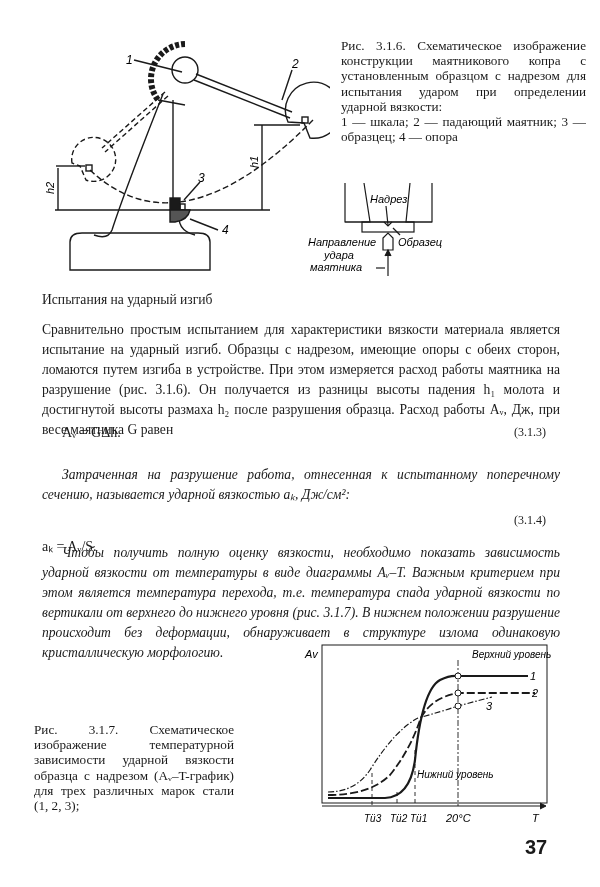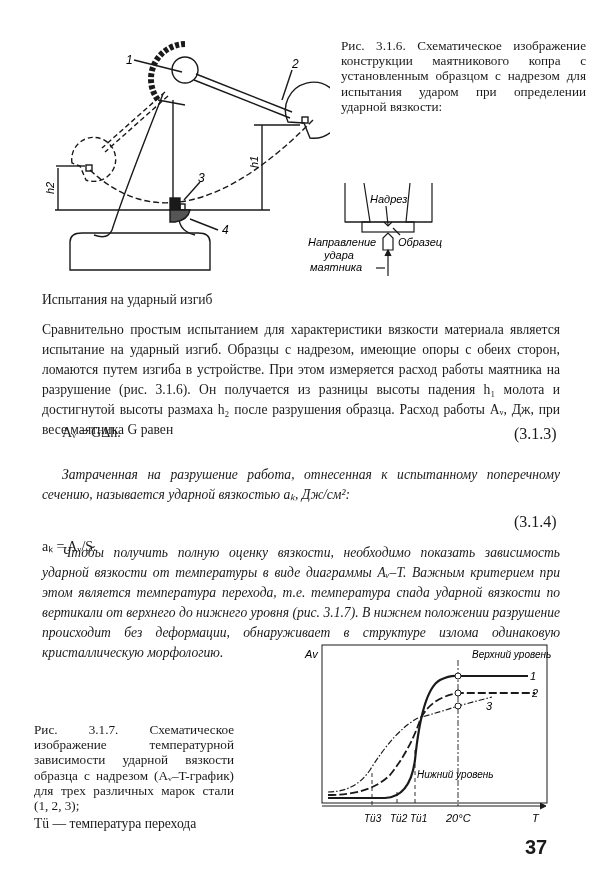--- a/index.html
+++ b/index.html
@@ -3,21 +3,21 @@
 <meta charset="utf-8">
 <style>
   html, body { margin:0; padding:0; background:#fff; }
   body { width:600px; height:887px; position:relative; overflow:hidden; color:#1a1a1a;
          font-family:"Liberation Serif", serif; }
   .abs { position:absolute; }
   .cap { font-size:13.2px; line-height:15.2px; text-align:justify; }
   .cap b { font-weight:normal; }
   .body-text { font-size:13.6px; line-height:20px; text-align:justify; text-align-last:left; }
   .eq { font-size:14px; }
-  .eqnum { font-size:16px; }
+  .eqnum { font-size:12px; }
   .heading { font-size:13.6px; }
   .page-num { font-size:20px; font-weight:bold; font-family:"Liberation Sans", sans-serif; }
   svg text { font-family:"Liberation Sans", sans-serif; font-style:italic; }
   .p-ind { text-indent:20px;font-style:italic; }
 </style>
 </head>
 <body>
 
 <svg class="abs" style="left:30px;top:30px" width="300" height="260" viewBox="0 0 300 260">
   <g fill="none" stroke="#1a1a1a" stroke-width="1.4">
@@ -67,20 +67,21 @@
   <text x="262" y="38" font-size="12">2</text>
   <text x="168" y="152" font-size="12">3</text>
   <text x="192" y="204" font-size="12">4</text>
   <text x="228" y="138" font-size="11" transform="rotate(-90 228 138)">h1</text>
   <text x="24" y="164" font-size="11" transform="rotate(-90 24 164)">h2</text>
 </svg>
 
 <div class="abs cap" style="left:341px;top:38px;width:245px">
   <b>Рис. 3.1.6.</b>
   <span>Схематическое изображение конструкции маятникового копра с установленным образцом с надрезом для испытания ударом при определении ударной вязкости:</span>
+  <div>1 — шкала; 2 — падающий маятник; 3 — образцец; 4 — опора</div>
 </div>
 
 <svg class="abs" style="left:300px;top:170px" width="180" height="115" viewBox="0 0 180 115">
   <g fill="none" stroke="#1a1a1a" stroke-width="1.2">
     <path d="M 45 13 L 45 52 L 70 52 L 64 13"></path>
     <path d="M 110 13 L 106 52 L 132 52 L 132 13"></path>
     <path d="M 45 52 L 132 52"></path>
     <rect x="62" y="52" width="52" height="10"></rect>
     <path d="M 84 52 L 88 56 L 92 52"></path>
     <path d="M 83 80 L 83 68 L 88 63 L 93 68 L 93 80 Z"></path>
@@ -107,21 +108,20 @@
 <div class="abs body-text p-ind" style="left:42px;top:465px;width:518px">Затраченная на разрушение работа, отнесенная к испытанному поперечному сечению, называется ударной вязкостью aₖ, Дж/см²:</div>
 
 <div class="abs eq" style="left:42px;top:536px">aₖ = Aᵥ/S.</div>
 <div class="abs eqnum" style="left:514px;top:513px">(3.1.4)</div>
 
 <div class="abs body-text p-ind" style="left:42px;top:543px;width:518px">Чтобы получить полную оценку вязкости, необходимо показать зависимость ударной вязкости от температуры в виде диаграммы Aᵥ–T. Важным критерием при этом является температура перехода, т.е. температура спада ударной вязкости по вертикали от верхнего до нижнего уровня (рис. 3.1.7). В нижнем положении разрушение происходит без деформации, обнаруживает в структуре излома одинаковую кристаллическую морфологию.</div>
 
 <div class="abs cap" style="left:34px;top:722px;width:200px">
   <b>Рис. 3.1.7.</b>
   <span>Схематическое изображение температурной зависимости ударной вязкости образца с надрезом (Aᵥ–T-график) для трех различных марок стали (1, 2, 3);</span>
-  <div style="margin-top:3px;font-size:13.6px">Tü — температура перехода</div>
 </div>
 
 <svg class="abs" style="left:300px;top:640px" width="270" height="200" viewBox="0 0 270 200">
   <rect x="22" y="5" width="225" height="158" fill="none" stroke="#1a1a1a" stroke-width="1"></rect>
   <g stroke="#1a1a1a" fill="none">
     <line x1="22" y1="166" x2="245" y2="166" stroke-width="1.2"></line>
     <path d="M 240 163 L 246 166 L 240 169" fill="#1a1a1a"></path>
 
     <line x1="158" y1="20" x2="158" y2="166" stroke-dasharray="6 2 2 2" stroke-width="0.9"></line>
     <line x1="72" y1="133" x2="72" y2="166" stroke-dasharray="4 3" stroke-width="0.9"></line>

